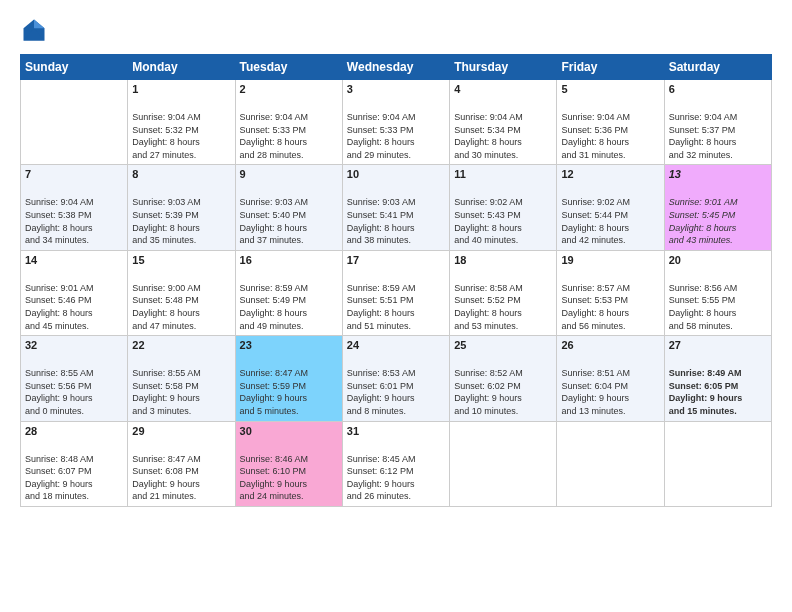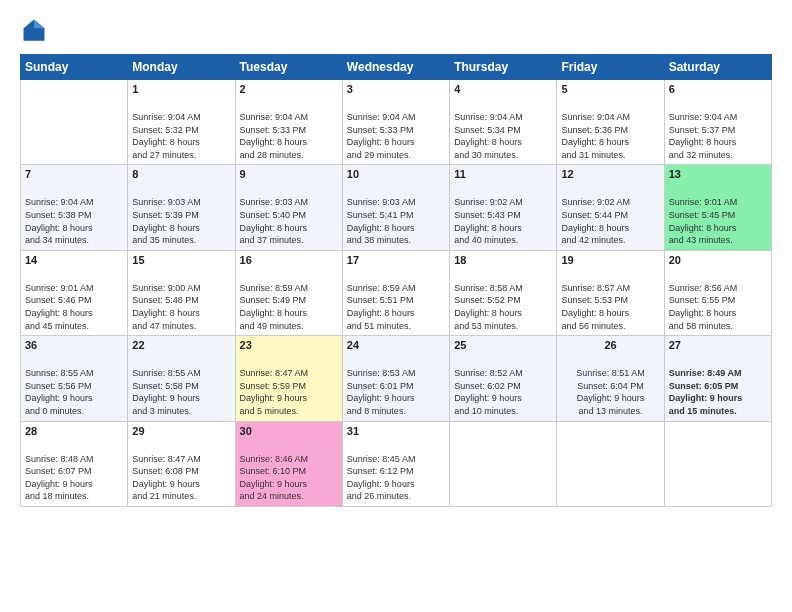--- a/index.html
+++ b/index.html
@@ -209,21 +209,21 @@
 Daylight: 8 hours
 and 40 minutes.</div>
           </td>
           <td style="background: rgb(240, 244, 251);">
             <span class="day-num">12</span>
             <div class="day-info" style="white-space: pre-line;">Sunrise: 9:02 AM
 Sunset: 5:44 PM
 Daylight: 8 hours
 and 42 minutes.</div>
           </td>
-          <td style="background: #86efac;">
+          <td style="background: #f0abfc; font-style: italic;">
             <span class="day-num">13</span>
             <div class="day-info" style="white-space: pre-line;">Sunrise: 9:01 AM
 Sunset: 5:45 PM
 Daylight: 8 hours
 and 43 minutes.</div>
           </td>
         </tr>
         <tr>
           <td style="background: rgb(255, 255, 255);">
             <span class="day-num">14</span>
@@ -270,55 +270,55 @@
           <td style="background: rgb(255, 255, 255);">
             <span class="day-num">20</span>
             <div class="day-info" style="white-space: pre-line;">Sunrise: 8:56 AM
 Sunset: 5:55 PM
 Daylight: 8 hours
 and 58 minutes.</div>
           </td>
         </tr>
         <tr>
           <td style="background: rgb(240, 244, 251);">
-            <span class="day-num">36</span>
+            <span class="day-num">32</span>
             <div class="day-info" style="white-space: pre-line;">Sunrise: 8:55 AM
 Sunset: 5:56 PM
 Daylight: 9 hours
 and 0 minutes.</div>
           </td>
           <td style="background: rgb(240, 244, 251);">
             <span class="day-num">22</span>
             <div class="day-info" style="white-space: pre-line;">Sunrise: 8:55 AM
 Sunset: 5:58 PM
 Daylight: 9 hours
 and 3 minutes.</div>
           </td>
-          <td style="background: #fef9c3;">
+          <td style="background: #7dd3fc;">
             <span class="day-num">23</span>
             <div class="day-info" style="white-space: pre-line;">Sunrise: 8:47 AM
 Sunset: 5:59 PM
 Daylight: 9 hours
 and 5 minutes.</div>
           </td>
           <td style="background: rgb(240, 244, 251);">
             <span class="day-num">24</span>
             <div class="day-info" style="white-space: pre-line;">Sunrise: 8:53 AM
 Sunset: 6:01 PM
 Daylight: 9 hours
 and 8 minutes.</div>
           </td>
           <td style="background: rgb(240, 244, 251);">
             <span class="day-num">25</span>
             <div class="day-info" style="white-space: pre-line;">Sunrise: 8:52 AM
 Sunset: 6:02 PM
 Daylight: 9 hours
 and 10 minutes.</div>
           </td>
-          <td style="background: rgb(240, 244, 251); text-align: center;">
+          <td style="background: rgb(240, 244, 251);">
             <span class="day-num">26</span>
             <div class="day-info" style="white-space: pre-line;">Sunrise: 8:51 AM
 Sunset: 6:04 PM
 Daylight: 9 hours
 and 13 minutes.</div>
           </td>
           <td style="background: rgb(240, 244, 251);">
             <span class="day-num">27</span>
             <div class="day-info" style="white-space: pre-line; font-weight: bold;">Sunrise: 8:49 AM
 Sunset: 6:05 PM

